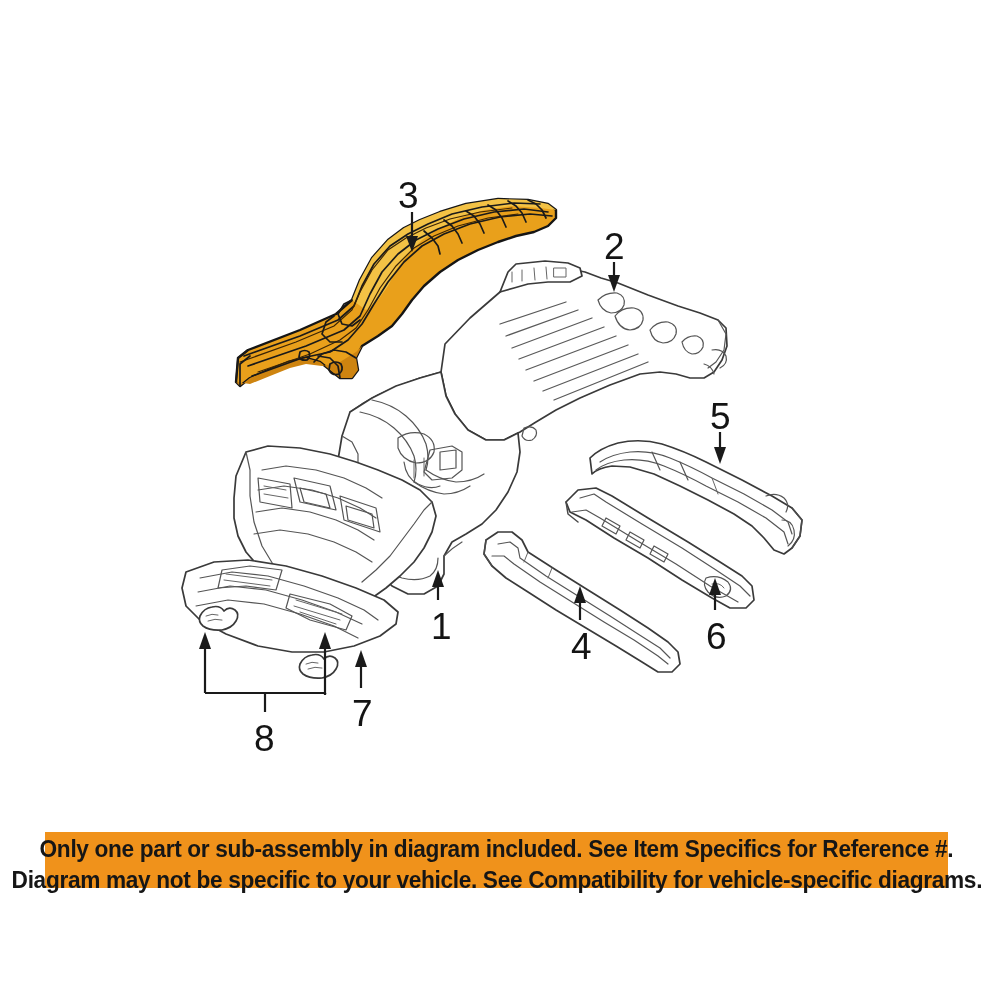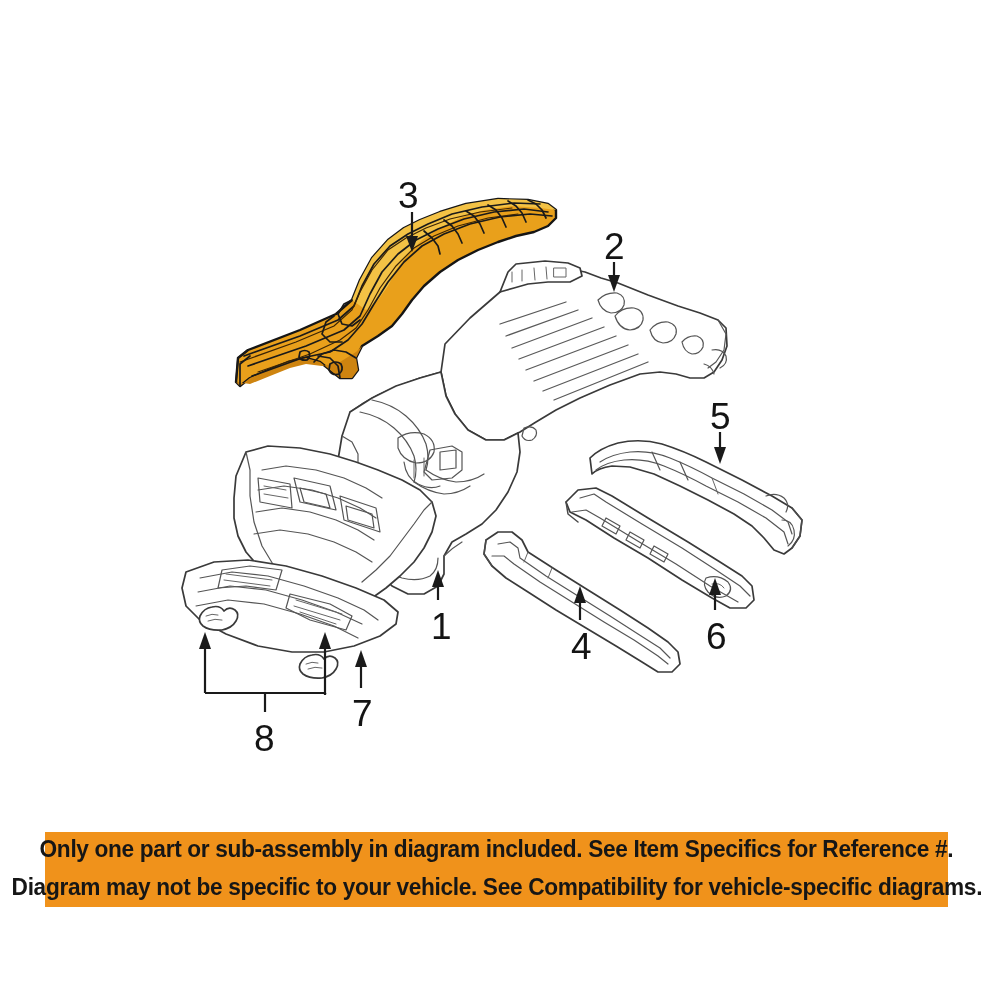--- a/index.html
+++ b/index.html
@@ -122,27 +122,27 @@
     user-select: none;
     white-space: nowrap;
   }
 
   
   #notice-banner {
     position: absolute;
     left: 45px;
     top: 832px;
     width: 903px;
-    height: 75px;
+    height: 56px;
     background: #F0921B;
     box-sizing: border-box;
     display: flex;
     flex-direction: column;
     align-items: center;
-    justify-content: space-between;
+    justify-content: flex-start;
     padding: 2px 6px 4px 6px;
   }
   .notice-line {
     color: #161616;
     font-family: "Liberation Sans", sans-serif;
     font-weight: bold;
     font-size: 23.5px;
     line-height: 31px;
     letter-spacing: -0.35px;
     white-space: nowrap;

